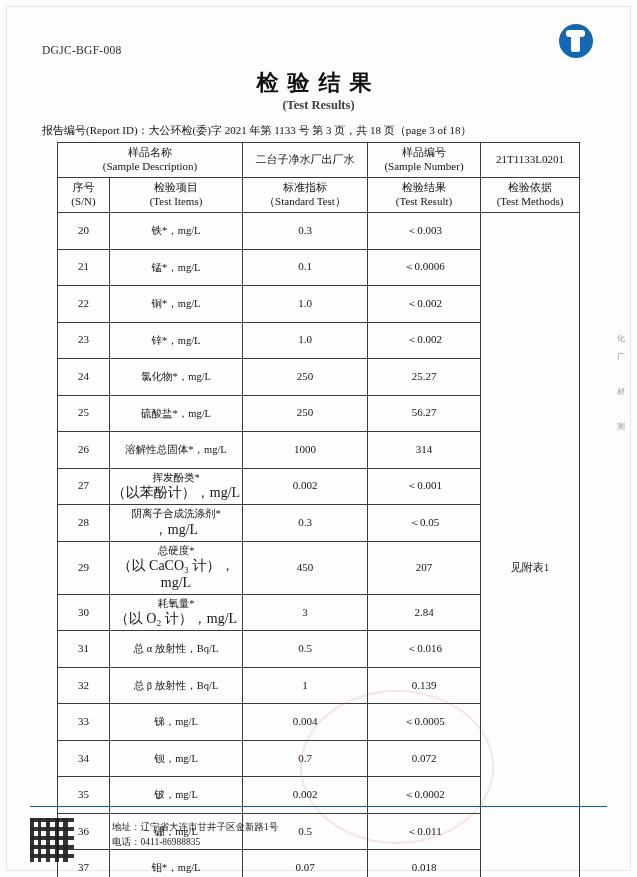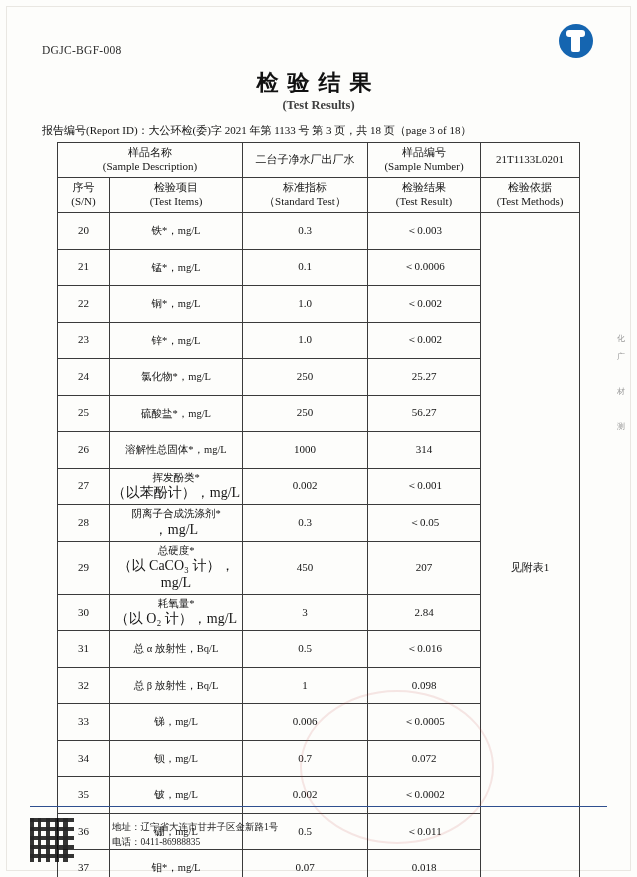--- a/index.html
+++ b/index.html
@@ -373,30 +373,30 @@
           <td>＜0.016</td>
         </tr>
 
         <tr class="data-row">
           <td>32</td>
           <td class="two-line">
             <div class="l1">总 β 放射性，Bq/L</div>
             <div class="l2"></div>
           </td>
           <td>1</td>
-          <td>0.098</td>
+          <td>0.139</td>
         </tr>
 
         <tr class="data-row">
           <td>33</td>
           <td class="two-line">
             <div class="l1">锑，mg/L</div>
             <div class="l2"></div>
           </td>
-          <td>0.006</td>
+          <td>0.004</td>
           <td>＜0.0005</td>
         </tr>
 
         <tr class="data-row">
           <td>34</td>
           <td class="two-line">
             <div class="l1">钡，mg/L</div>
             <div class="l2"></div>
           </td>
           <td>0.7</td>

